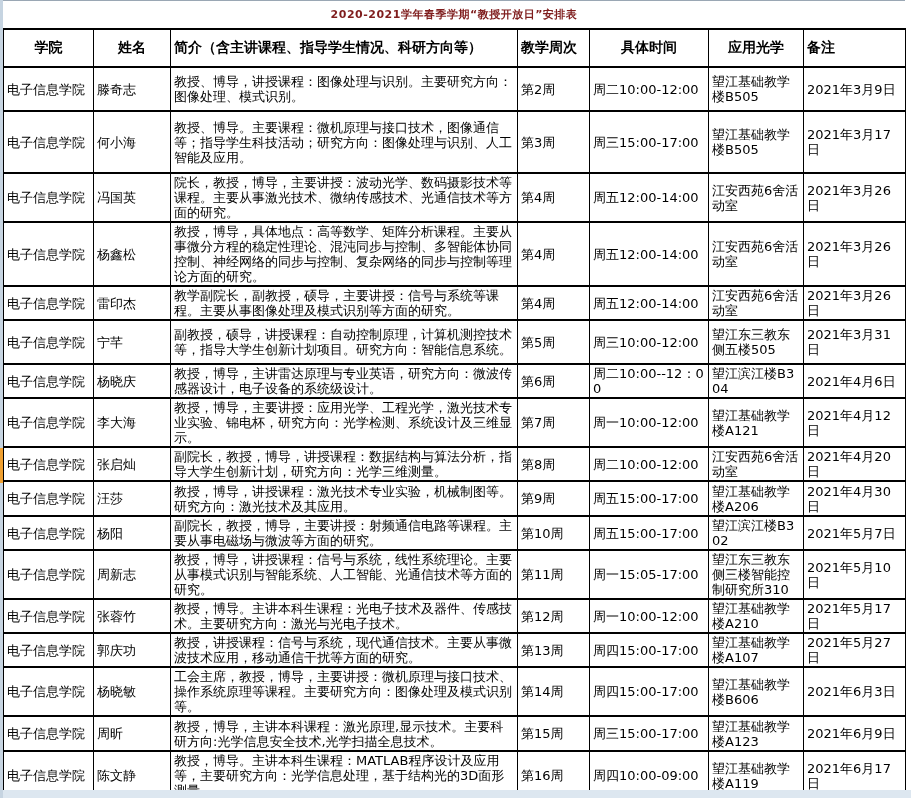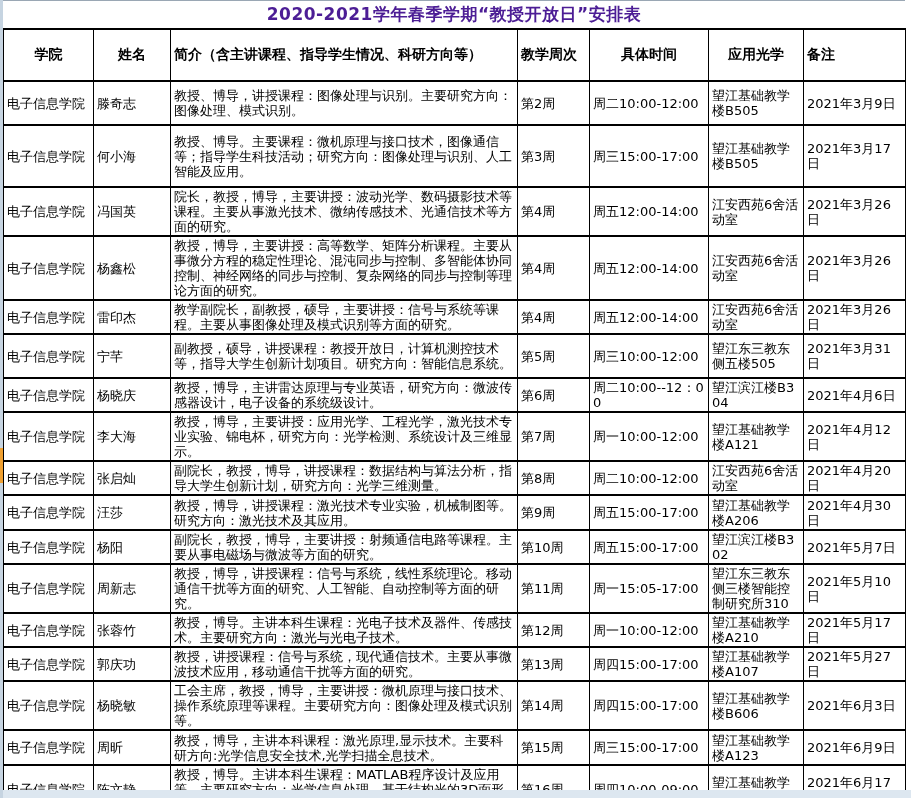--- a/index.html
+++ b/index.html
@@ -4,26 +4,26 @@
 <style>
   * { margin: 0; padding: 0; box-sizing: border-box; }
   html, body { width: 911px; background: #fff; font-family: "DejaVu Sans", sans-serif; }
   .page { position: relative; width: 911px; height: 798px; background: #fff; overflow: hidden; }
   .left-strip { position: absolute; left: 0; top: 0; width: 3px; height: 798px; background: #c6d4e1; }
   .orange-mark { position: absolute; left: 0; top: 448px; width: 3px; height: 35px; background: #f0a030; }
   .bottom-strip { position: absolute; left: 3px; top: 790px; width: 908px; height: 8px; background: #dde7f0; }
   .content { position: absolute; left: 3px; top: 0; width: 902px; }
   .title-row { height: 28px; display: flex; align-items: center; justify-content: center;
                border-top: 1px solid #9aa7b4; }
-  .title-row .title { font-size: 17px; font-weight: bold; color: #4c1d95; letter-spacing: 0.5px; }
+  .title-row .title { font-size: 11px; font-weight: bold; color: #7f1d1d; letter-spacing: 0.5px; }
   table { border-collapse: collapse; table-layout: fixed; width: 902px; }
   th, td { border-left: 1px solid #000; border-right: 1px solid #000;
            border-top: 2px solid #000; border-bottom: 2px solid #000;
            vertical-align: middle; color: #000; overflow: hidden; }
-  th { font-size: 14px; font-weight: bold; padding: 16px 3px; height: 32px; }
+  th { font-size: 14px; font-weight: bold; padding: 9px 3px; height: 32px; }
   td { font-size: 13px; font-weight: normal; padding: 1px 3px; line-height: 15px;
        word-break: break-all; }
   th.al { text-align: left; } th.ac { text-align: center; }
   td.col-college, td.col-name, td.col-intro, td.col-week, td.col-time,
   td.col-location, td.col-date { text-align: left; }
 </style>
 </head>
 <body>
 
 <div class="page">
@@ -79,39 +79,39 @@
             <td class="col-name">冯国英</td>
             <td class="col-intro">院长，教授，博导，主要讲授：波动光学、数码摄影技术等课程。主要从事激光技术、微纳传感技术、光通信技术等方面的研究。</td>
             <td class="col-week">第4周</td>
             <td class="col-time">周五12:00-14:00</td>
             <td class="col-location">江安西苑6舍活动室</td>
             <td class="col-date">2021年3月26日</td>
           </tr>
           <tr style="height: 59px;">
             <td class="col-college">电子信息学院</td>
             <td class="col-name">杨鑫松</td>
-            <td class="col-intro">教授，博导，主要讲授：高等数学、矩阵分析课程。主要从事微分方程的稳定性理论、混沌同步与控制、多智能体协同控制、神经网络的同步与控制、复杂网络的同步与控制等理论方面的研究。</td>
+            <td class="col-intro">教授，博导，具体地点：高等数学、矩阵分析课程。主要从事微分方程的稳定性理论、混沌同步与控制、多智能体协同控制、神经网络的同步与控制、复杂网络的同步与控制等理论方面的研究。</td>
             <td class="col-week">第4周</td>
             <td class="col-time">周五12:00-14:00</td>
             <td class="col-location">江安西苑6舍活动室</td>
             <td class="col-date">2021年3月26日</td>
           </tr>
           <tr style="height: 34px;">
             <td class="col-college">电子信息学院</td>
             <td class="col-name">雷印杰</td>
             <td class="col-intro">教学副院长，副教授，硕导，主要讲授：信号与系统等课程。主要从事图像处理及模式识别等方面的研究。</td>
             <td class="col-week">第4周</td>
             <td class="col-time">周五12:00-14:00</td>
             <td class="col-location">江安西苑6舍活动室</td>
             <td class="col-date">2021年3月26日</td>
           </tr>
           <tr style="height: 44px;">
             <td class="col-college">电子信息学院</td>
             <td class="col-name">宁芊</td>
-            <td class="col-intro">副教授，硕导，讲授课程：教授开放日，计算机测控技术等，指导大学生创新计划项目。研究方向：智能信息系统。</td>
+            <td class="col-intro">副教授，硕导，讲授课程：自动控制原理，计算机测控技术等，指导大学生创新计划项目。研究方向：智能信息系统。</td>
             <td class="col-week">第5周</td>
             <td class="col-time">周三10:00-12:00</td>
             <td class="col-location">望江东三教东侧五楼505</td>
             <td class="col-date">2021年3月31日</td>
           </tr>
           <tr style="height: 31px;">
             <td class="col-college">电子信息学院</td>
             <td class="col-name">杨晓庆</td>
             <td class="col-intro">教授，博导，主讲雷达原理与专业英语，研究方向：微波传感器设计，电子设备的系统级设计。</td>
             <td class="col-week">第6周</td>
@@ -151,21 +151,21 @@
             <td class="col-name">杨阳</td>
             <td class="col-intro">副院长，教授，博导，主要讲授：射频通信电路等课程。主要从事电磁场与微波等方面的研究。</td>
             <td class="col-week">第10周</td>
             <td class="col-time">周五15:00-17:00</td>
             <td class="col-location">望江滨江楼B302</td>
             <td class="col-date">2021年5月7日</td>
           </tr>
           <tr style="height: 40px;">
             <td class="col-college">电子信息学院</td>
             <td class="col-name">周新志</td>
-            <td class="col-intro">教授，博导，讲授课程：信号与系统，线性系统理论。移动通信干扰等方面的研究、人工智能、自动控制等方面的研究。</td>
+            <td class="col-intro">教授，博导，讲授课程：信号与系统，线性系统理论。主要从事模式识别与智能系统、人工智能、光通信技术等方面的研究。</td>
             <td class="col-week">第11周</td>
             <td class="col-time">周一15:05-17:00</td>
             <td class="col-location">望江东三教东侧三楼智能控制研究所310</td>
             <td class="col-date">2021年5月10日</td>
           </tr>
           <tr style="height: 33px;">
             <td class="col-college">电子信息学院</td>
             <td class="col-name">张蓉竹</td>
             <td class="col-intro">教授，博导。主讲本科生课程：光电子技术及器件、传感技术。主要研究方向：激光与光电子技术。</td>
             <td class="col-week">第12周</td>

